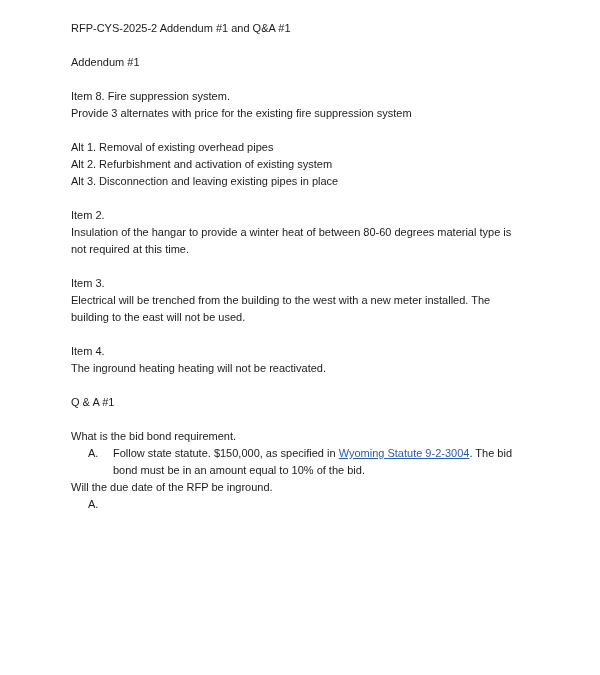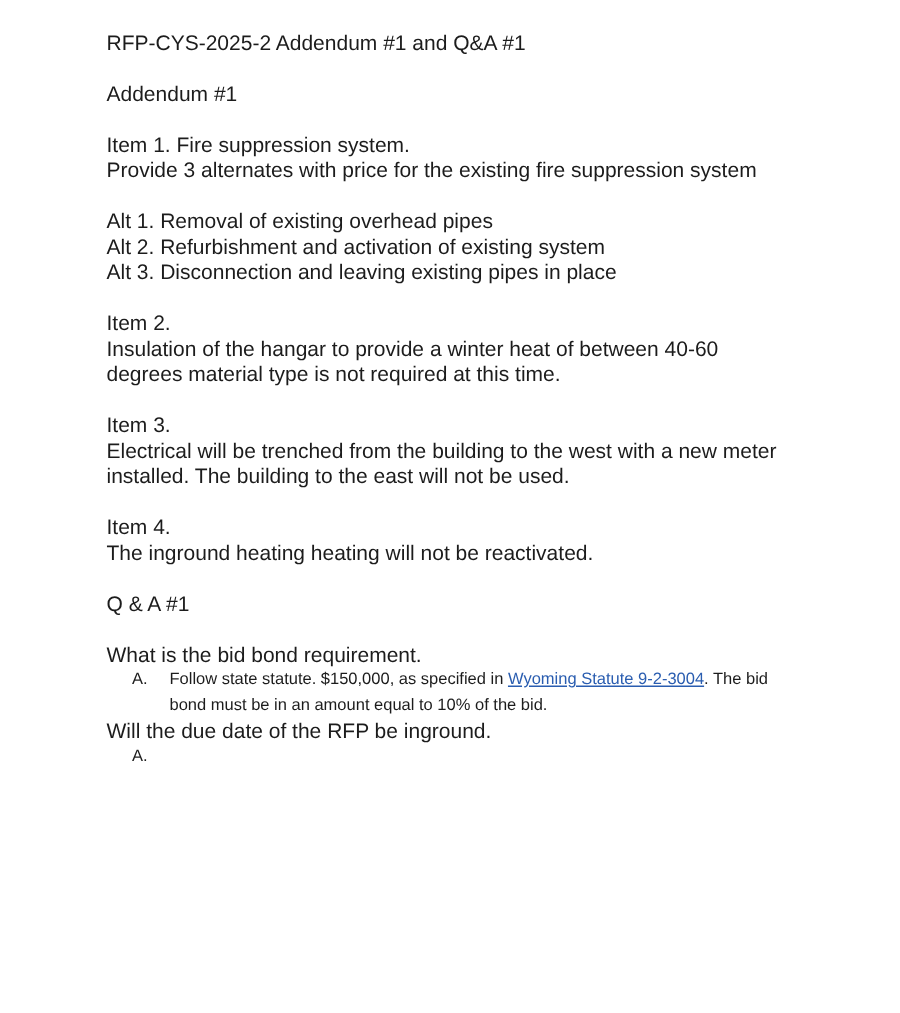--- a/index.html
+++ b/index.html
@@ -21,21 +21,21 @@
     background: #ffffff;
     box-sizing: border-box;
     padding: 20px 77px 0 71px;
   }
   .doc-body {
     font-size: 11px;
     line-height: 17px;
   }
   .para {
     margin: 0;
-    font-size: 14px;
+    font-size: 11px;
     line-height: 17px;
     color: #1c1c1c;
     text-align: left;
   }
   .blank {
     height: 17px;
   }
   .list-block {
     margin: 0;
     padding: 0;
@@ -69,31 +69,31 @@
 
 <div class="page">
   <div class="doc-body">
 
     <p class="para">RFP-CYS-2025-2 Addendum #1 and Q&amp;A #1</p>
     <div class="blank"></div>
 
     <p class="para">Addendum #1</p>
     <div class="blank"></div>
 
-    <p class="para">Item 1. Fire suppression system.</p>
+    <p class="para">Item 8. Fire suppression system.</p>
     <p class="para">Provide 3 alternates with price for the existing fire suppression system</p>
     <div class="blank"></div>
 
     <p class="para">Alt 1. Removal of existing overhead pipes</p>
     <p class="para">Alt 2. Refurbishment and activation of existing system</p>
     <p class="para">Alt 3. Disconnection and leaving existing pipes in place</p>
     <div class="blank"></div>
 
     <p class="para">Item 2.</p>
-    <p class="para">Insulation of the hangar to provide a winter heat of between 40-60 degrees material type is not required at this time.</p>
+    <p class="para">Insulation of the hangar to provide a winter heat of between 80-60 degrees material type is not required at this time.</p>
     <div class="blank"></div>
 
     <p class="para">Item 3.</p>
     <p class="para">Electrical will be trenched from the building to the west with a new meter installed. The building to the east will not be used.</p>
     <div class="blank"></div>
 
     <p class="para">Item 4.</p>
     <p class="para">The inground heating heating will not be reactivated.</p>
     <div class="blank"></div>
 

